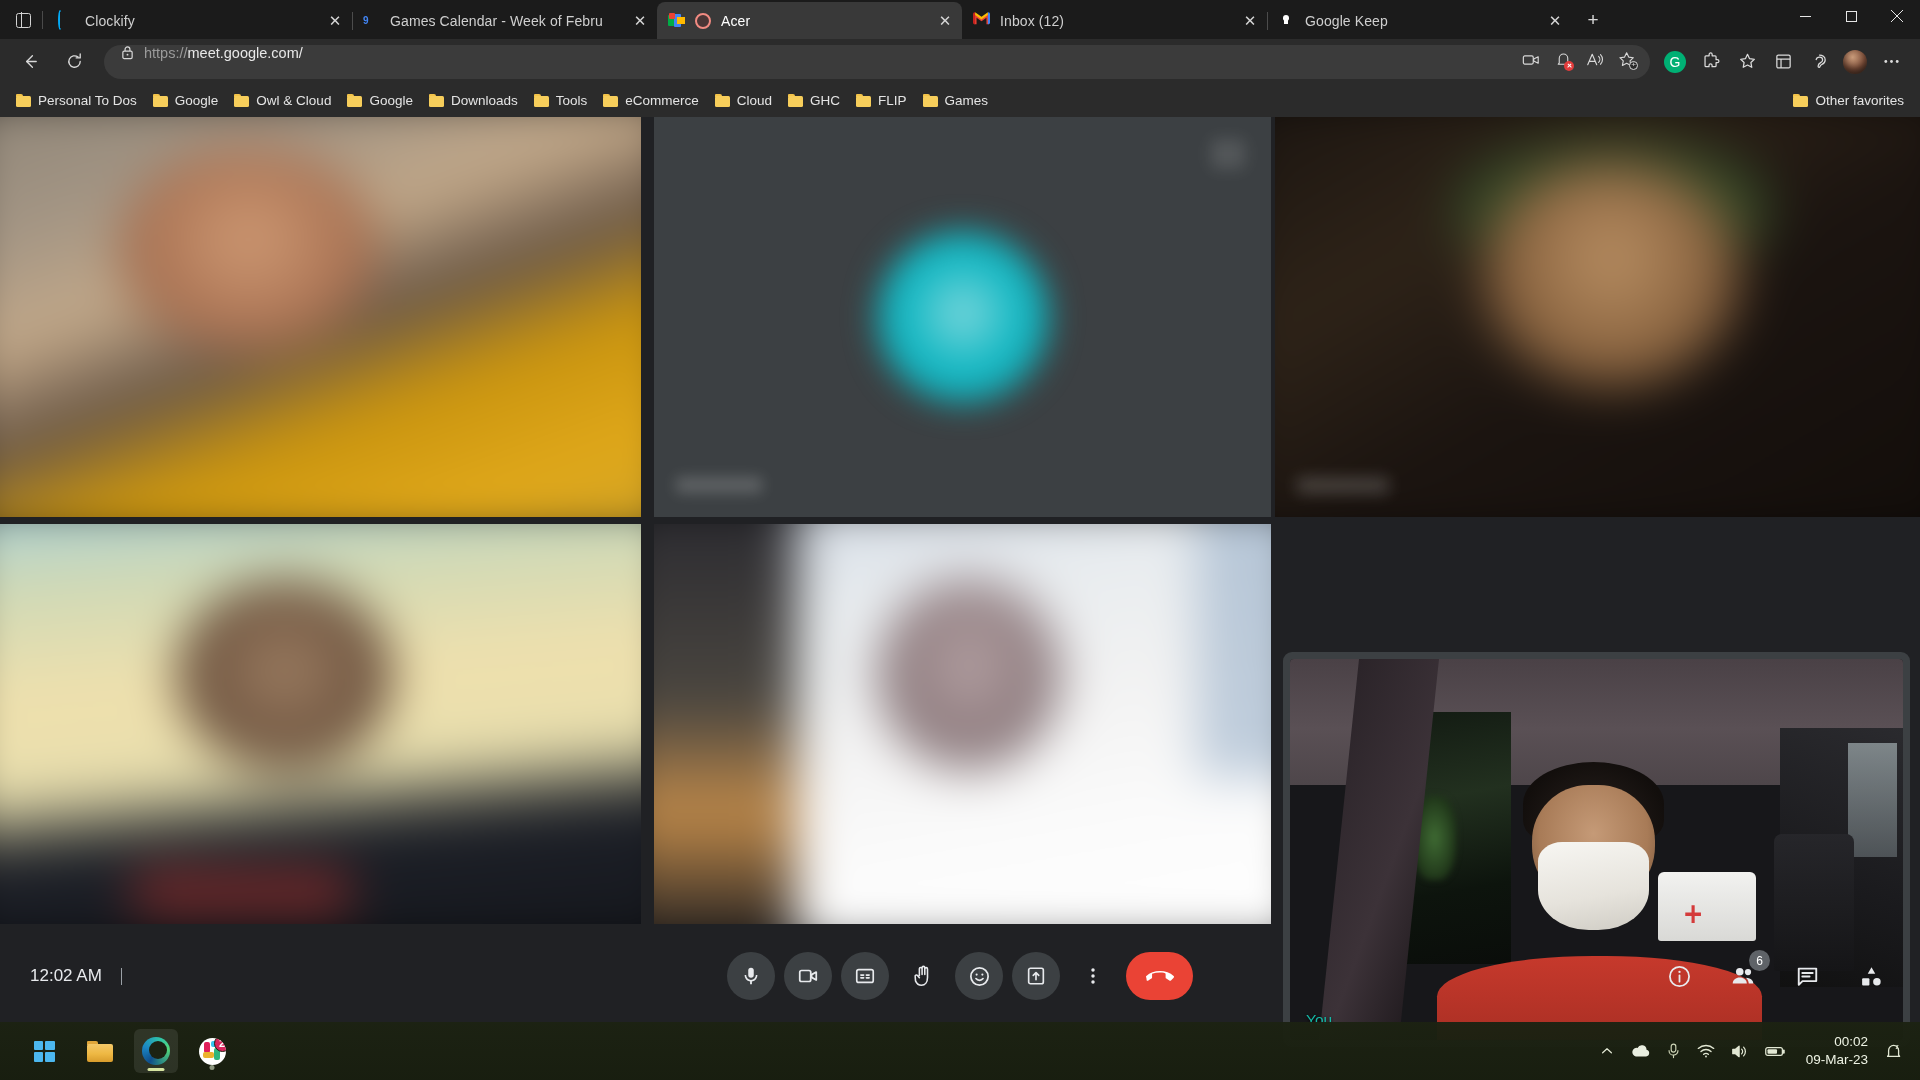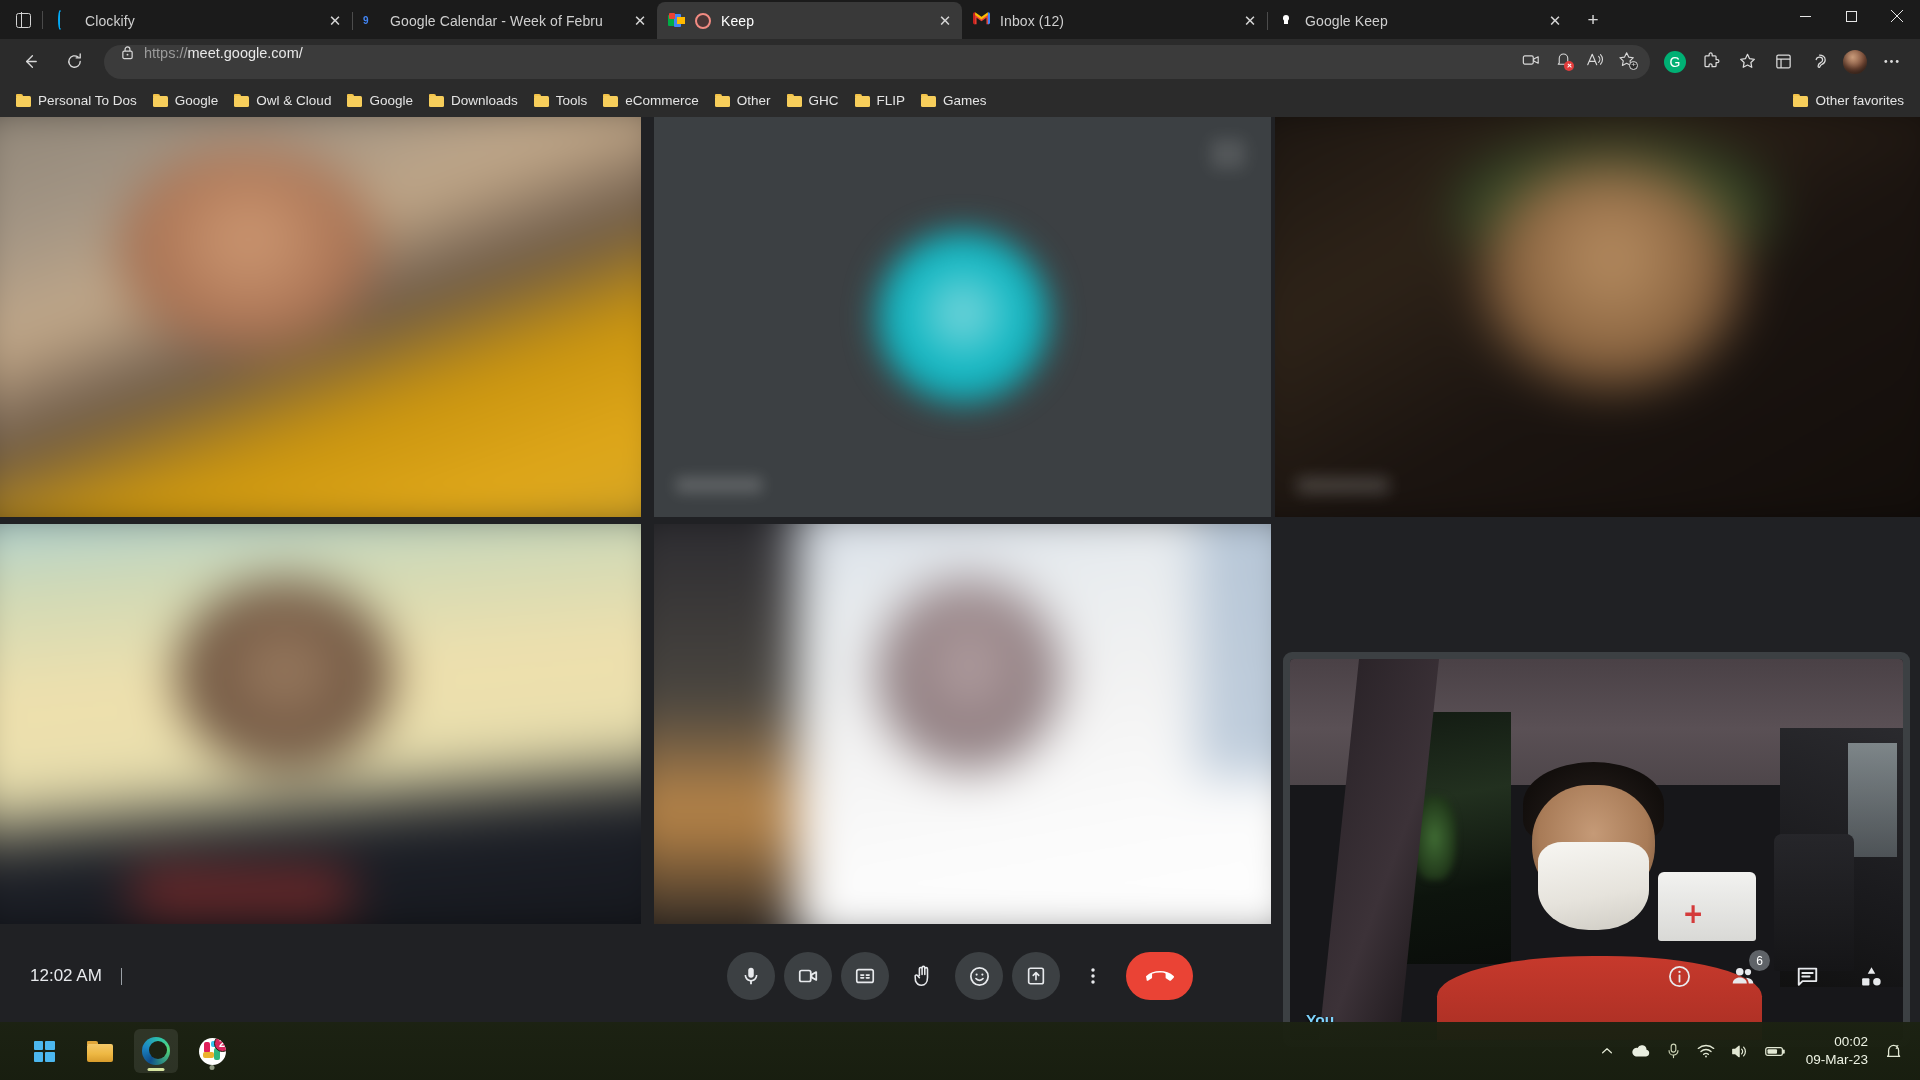--- a/index.html
+++ b/index.html
@@ -200,22 +200,22 @@
   .hair { position:absolute; left:38%; top:27%; width:23%; height:22%;
       background: radial-gradient(ellipse at 50% 80%, #2b2320 0%, #120e0c 75%); border-radius:50% 50% 30% 30%;}
   .face { position:absolute; left:39.5%; top:33%; width:20%; height:32%;
       background: radial-gradient(ellipse at 50% 40%, #c59a77 0%, #a87b57 62%, #6e4e36 100%);
       border-radius:46% 46% 50% 50%;}
   .mask { position:absolute; left:40.5%; top:48%; width:18%; height:23%;
       background: linear-gradient(170deg,#f7f6f2 0%,#e6e3dc 60%,#cfccc4 100%);
       border-radius:22% 22% 46% 46%;}
   .shirt { position:absolute; left:24%; bottom:0; width:53%; height:22%;
       background: linear-gradient(180deg,#c6392c 0%,#aa2f24 100%); border-radius:48% 48% 0 0;}
-  .you-label { position:absolute; left:16px; bottom:11px; color:#7dd3fc; font-size:15.5px;
-      font-weight:700; text-shadow:0 1px 3px rgba(0,0,0,.9);}
+  .you-label { position:absolute; left:16px; bottom:11px; color:#14b8a6; font-size:15.5px;
+      font-weight:400; text-shadow:0 1px 3px rgba(0,0,0,.9);}
 
   
   .meetbar { position:absolute; left:0; bottom:0; width:100%; height:92px;
       display:flex; align-items:center; }
   .meettime { position:absolute; left:30px; color:#e8eaed; font-size:17px; display:flex; align-items:center; }
   .meettime .divider { display:inline-block; width:1px; height:17px; background:#9aa0a6; margin-left:19px;}
   .centerctrls { position:absolute; left:50%; transform:translateX(-50%);
       display:flex; align-items:center; gap:9px;}
   .cbtn { width:48px; height:48px; border-radius:50%; background:#3c4043;
       display:flex; align-items:center; justify-content:center; color:#e8eaed;}
@@ -279,31 +279,31 @@
 
     <div class="tab">
       <span class="favicon"><span class="fav-clockify"></span></span>
       <span class="title">Clockify</span>
       <span class="tabclose">✕</span>
       <span class="tabdiv"></span>
     </div>
 
     <div class="tab pre-active">
       <span class="favicon"><span class="fav-gcal"></span></span>
-      <span class="title">Google Calendar - Week of Febru</span>
+      <span class="title">Games Calendar - Week of Febru</span>
       <span class="tabclose">✕</span>
 
     </div>
 
     <div class="tab active">
       <span class="favicon">
         <span class="fav-meet"><i class="m1"></i><i class="m2"></i><i class="m3"></i><i class="m4"></i></span>
       </span>
       <span class="meet-dot"></span>
-      <span class="title">Keep</span>
+      <span class="title">Acer</span>
       <span class="tabclose">✕</span>
     </div>
 
     <div class="tab">
       <span class="favicon">
         <svg width="17" height="13" viewBox="0 0 24 18">
           <path d="M2 17h3V8l7 5 7-5v9h3V2l-10 7L2 2z" fill="#ea4335"></path>
           <path d="M0 2.5A2.5 2.5 0 012.5 0H3v17H2a2 2 0 01-2-2z" fill="#c5221f"></path>
           <path d="M24 2.5A2.5 2.5 0 0021.5 0H21v17h1a2 2 0 002-2z" fill="#4285f4"></path>
           <path d="M3 0l9 6.5L21 0v4l-9 6.5L3 4z" fill="#fbbc04"></path>
@@ -454,21 +454,21 @@
     <div class="bm">
         <span class="folder-ico"></span>
         <span>Tools</span>
       </div>
     <div class="bm">
         <span class="folder-ico"></span>
         <span>eCommerce</span>
       </div>
     <div class="bm">
         <span class="folder-ico"></span>
-        <span>Other</span>
+        <span>Cloud</span>
       </div>
     <div class="bm">
         <span class="folder-ico"></span>
         <span>GHC</span>
       </div>
     <div class="bm">
         <span class="folder-ico"></span>
         <span>FLIP</span>
       </div>
     <div class="bm">

